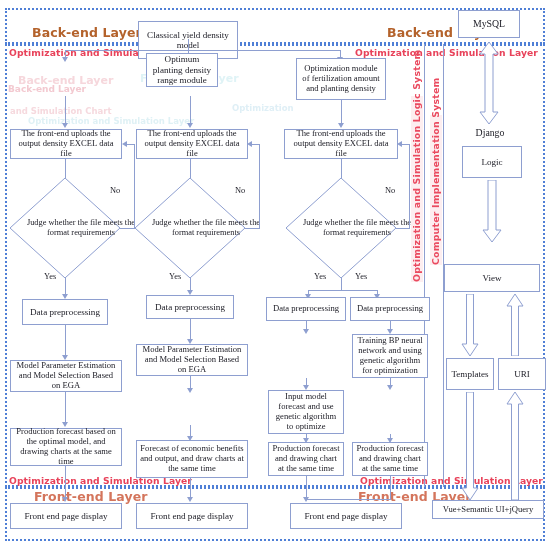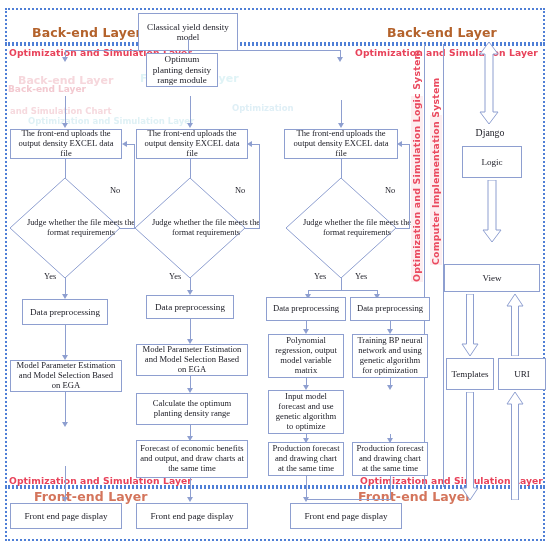--- a/index.html
+++ b/index.html
@@ -84,33 +84,35 @@
 
   <div class="band-label lbl-front" style="left:34px;top:489px;">Front-end Layer</div>
   <div class="band-label lbl-front" style="left:358px;top:489px;">Front-end Layer</div>
 
   <div class="vlabel" style="left:411px;top:96px;height:186px;width:12px;">Optimization and Simulation Logic System</div>
   <div class="vlabel" style="left:430px;top:115px;height:150px;width:12px;">Computer Implementation System</div>
 
   <div class="ln lnv" style="left:424px;top:44px;height:443px;"></div>
   <div class="ln lnv" style="left:443px;top:44px;height:443px;"></div>
 
-  <div class="box fs95" style="left:138px;top:13px;width:100px;height:38px;">Classical yield density model</div>
-
+  <div class="box fs95" style="left:138px;top:21px;width:100px;height:38px;">Classical yield density model</div>
+
+  <div class="box fs10" style="left:458px;top:10px;width:62px;height:28px;">MySQL</div>
 
   <div class="ln lnv" style="left:188px;top:39px;height:11px;"></div>
   <div class="ln lnh" style="left:65px;top:50px;width:275px;"></div>
   <div class="ln lnv" style="left:65px;top:50px;height:9px;"></div>
   <div class="arrow-d" style="left:61.8px;top:57px;"></div>
   <div class="ln lnv" style="left:188px;top:50px;height:9px;"></div>
   <div class="arrow-d" style="left:184.8px;top:57px;"></div>
   <div class="ln lnv" style="left:340px;top:50px;height:9px;"></div>
   <div class="arrow-d" style="left:336.8px;top:57px;"></div>
 
   <div class="box fs95" style="left:146px;top:53px;width:72px;height:34px;">Optimum planting density range module</div>
+  <div class="box fs9" style="left:296px;top:58px;width:90px;height:42px;">Optimization module of fertilization amount and planting density</div>
 
   <div class="ln lnv" style="left:65px;top:96px;height:27px;"></div>
   <div class="arrow-d" style="left:61.8px;top:123px;"></div>
   <div class="ln lnv" style="left:190px;top:96px;height:27px;"></div>
   <div class="arrow-d" style="left:186.8px;top:123px;"></div>
   <div class="ln lnv" style="left:341px;top:100px;height:23px;"></div>
   <div class="arrow-d" style="left:337.8px;top:123px;"></div>
 
   <div class="box fs9" style="left:10px;top:129px;width:112px;height:30px;">The front-end uploads the output density EXCEL data file</div>
   <div class="box fs9" style="left:136px;top:129px;width:112px;height:30px;">The front-end uploads the output density EXCEL data file</div>
@@ -183,42 +185,41 @@
   <div class="arrow-d" style="left:61.8px;top:355px;"></div>
   <div class="ln lnv" style="left:190px;top:319px;height:22px;"></div>
   <div class="arrow-d" style="left:186.8px;top:339px;"></div>
   <div class="ln lnv" style="left:306px;top:321px;height:10px;"></div>
   <div class="arrow-d" style="left:302.8px;top:329px;"></div>
   <div class="ln lnv" style="left:390px;top:321px;height:10px;"></div>
   <div class="arrow-d" style="left:386.8px;top:329px;"></div>
 
   <div class="box fs9" style="left:10px;top:360px;width:112px;height:32px;">Model Parameter Estimation and Model Selection Based on EGA</div>
   <div class="box fs9" style="left:136px;top:344px;width:112px;height:32px;">Model Parameter Estimation and Model Selection Based on EGA</div>
-  <div class="box fs9" style="left:268px;top:334px;width:76px;height:44px;">Polynomial regression, output model variable matrix</div>
   <div class="box fs9" style="left:352px;top:334px;width:76px;height:44px;">Training BP neural network and using genetic algorithm for optimization</div>
 
   <div class="ln lnv" style="left:190px;top:376px;height:14px;"></div>
   <div class="arrow-d" style="left:186.8px;top:388px;"></div>
   <div class="ln lnv" style="left:306px;top:378px;height:9px;"></div>
   <div class="arrow-d" style="left:302.8px;top:385px;"></div>
   <div class="ln lnv" style="left:390px;top:378px;height:9px;"></div>
   <div class="arrow-d" style="left:386.8px;top:385px;"></div>
 
-  <div class="box fs9" style="left:136px;top:393px;width:112px;height:32px;">Calculate the optimum planting density range</div>
   <div class="box fs9" style="left:268px;top:390px;width:76px;height:44px;">Input model forecast and use genetic algorithm to optimize</div>
 
   <div class="ln lnv" style="left:65px;top:392px;height:32px;"></div>
   <div class="arrow-d" style="left:61.8px;top:422px;"></div>
   <div class="ln lnv" style="left:190px;top:425px;height:13px;"></div>
   <div class="arrow-d" style="left:186.8px;top:436px;"></div>
   <div class="ln lnv" style="left:306px;top:434px;height:6px;"></div>
   <div class="arrow-d" style="left:302.8px;top:438px;"></div>
   <div class="ln lnv" style="left:390px;top:434px;height:6px;"></div>
   <div class="arrow-d" style="left:386.8px;top:438px;"></div>
 
+  <div class="box fs9" style="left:10px;top:428px;width:112px;height:38px;">Production forecast based on the optimal model, and drawing charts at the same time</div>
   <div class="box fs9" style="left:136px;top:440px;width:112px;height:38px;">Forecast of economic benefits and output, and draw charts at the same time</div>
   <div class="box fs9" style="left:268px;top:442px;width:76px;height:34px;">Production forecast and drawing chart at the same time</div>
   <div class="box fs9" style="left:352px;top:442px;width:76px;height:34px;">Production forecast and drawing chart at the same time</div>
 
   <div class="ln lnv" style="left:65px;top:466px;height:33px;"></div>
   <div class="arrow-d" style="left:61.8px;top:497px;"></div>
   <div class="ln lnv" style="left:190px;top:478px;height:21px;"></div>
   <div class="arrow-d" style="left:186.8px;top:497px;"></div>
   <div class="ln lnv" style="left:306px;top:476px;height:23px;"></div>
   <div class="arrow-d" style="left:302.8px;top:497px;"></div>
@@ -265,14 +266,15 @@
     <svg width="22" height="108" viewBox="0 0 22 108">
       <polygon points="11,108 19,96 14.5,96 14.5,0 7.5,0 7.5,96 3,96" fill="#ffffff" stroke="#8e9fd0" stroke-width="1"></polygon>
     </svg>
   </div>
   <div class="bigarrow" style="left:504px;top:392px;width:22px;height:108px;">
     <svg width="22" height="108" viewBox="0 0 22 108">
       <polygon points="11,0 19,12 14.5,12 14.5,108 7.5,108 7.5,12 3,12" fill="#ffffff" stroke="#8e9fd0" stroke-width="1"></polygon>
     </svg>
   </div>
 
+  <div class="box fs9" style="left:432px;top:500px;width:112px;height:19px;">Vue+Semantic UI+jQuery</div>
 
 </div>
 
 </body></html>

